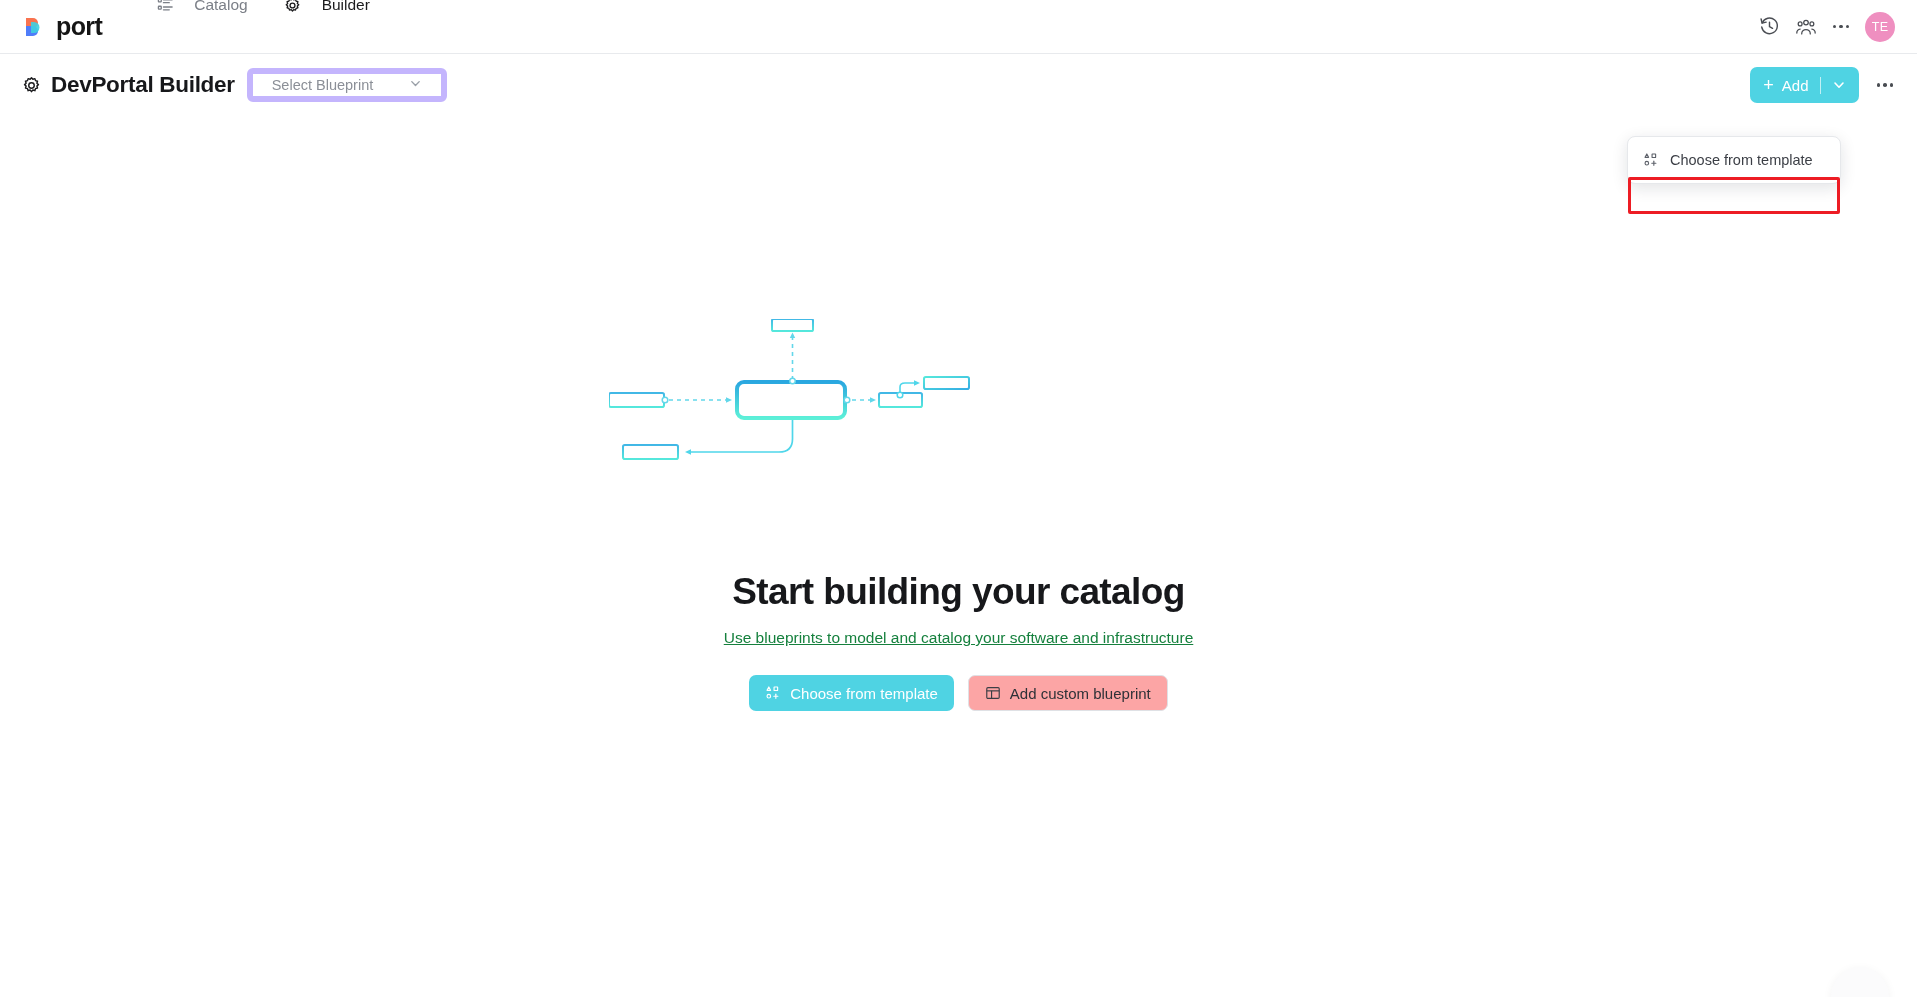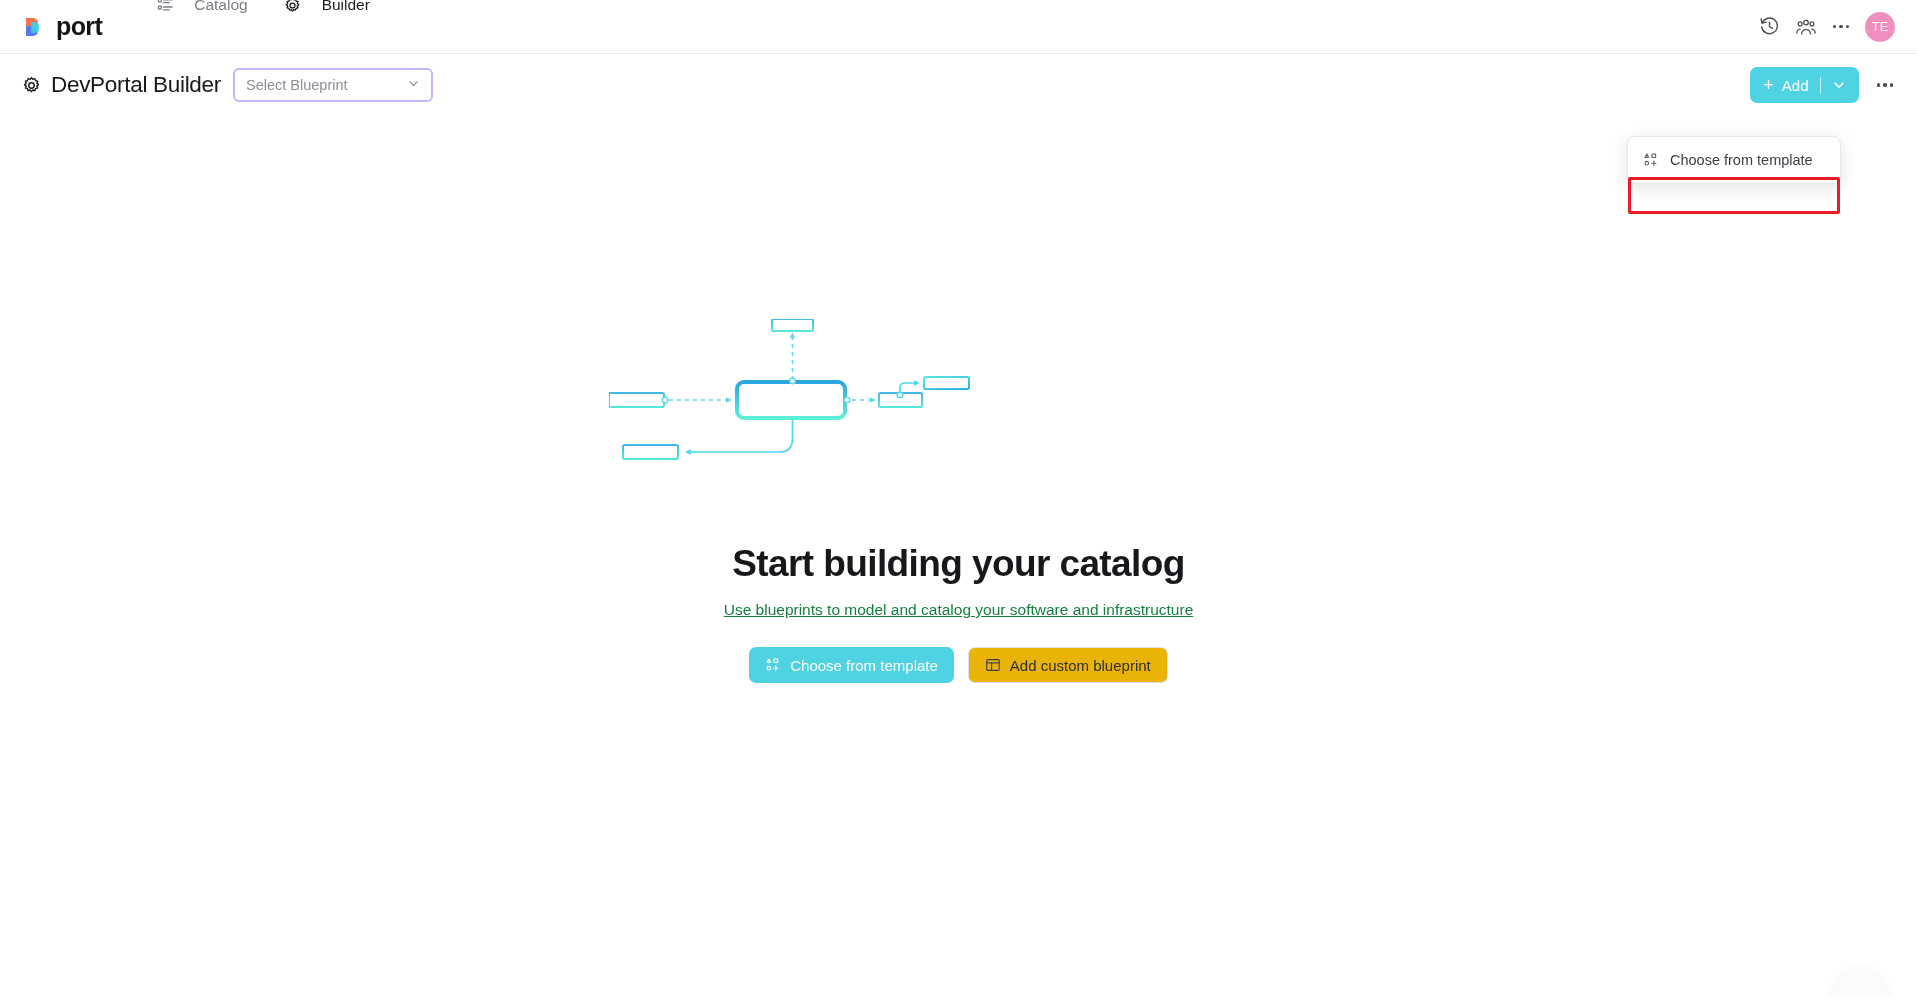--- a/index.html
+++ b/index.html
@@ -87,34 +87,34 @@
     height: 62px;
     display: flex;
     align-items: center;
     padding: 0 22px;
     position: relative;
     background: #fff;
   }
   .ph-gear { margin-right: 10px; color: #1c1c1e; display:flex;}
   .page-title {
     font-size: 22.5px;
-    font-weight: 400;
+    font-weight: 700;
     color: #17181b;
     letter-spacing: -0.3px;
     margin-right: 12px;
   }
   .select-blueprint {
     width: 200px;
     height: 34px;
-    border: 2px solid #c4b5fd;
+    border: 6px solid #c4b5fd;
     border-radius: 6px;
     display: flex;
     align-items: center;
     justify-content: space-between;
-    padding: 0 11px;
+    padding: 0 19px;
     font-size: 14.5px;
     color: #8b8f97;
     cursor: pointer;
     background: #fff;
   }
   .ph-right {
     margin-left: auto;
     display: flex;
     align-items: center;
     gap: 16px;
@@ -180,20 +180,21 @@
     top: 123px;
     left: 0;
     right: 0;
     bottom: 0;
     display: flex;
     flex-direction: column;
     align-items: center;
   }
   .illustration { margin-top: 196px; }
   .headline {
+    margin-top: 28px;
     font-size: 37px;
     font-weight: 700;
     color: #17181b;
     letter-spacing: -0.6px;
   }
   .subtitle {
     margin-top: 16px;
     font-size: 15.5px;
     color: #15803d;
     text-decoration: underline;
@@ -210,21 +211,21 @@
     display: flex;
     align-items: center;
     gap: 9px;
     padding: 0 16px;
     font-size: 15px;
     cursor: pointer;
     font-family: inherit;
     border: none;
   }
   .btn-primary { background: #4fd3e3; color: #fff; }
-  .btn-secondary { background: #eab308; color: #2e3137; border: 1px solid #dfe1e5; justify-content: center; }
+  .btn-secondary { background: #fca5a5; color: #2e3137; border: 1px solid #dfe1e5; justify-content: center; }
   .btn .bicon { display:flex; align-items:center; justify-content:center;}
 
   
   .chat-widget {
     position: absolute;
     right: 28px;
     bottom: -28px;
     width: 58px;
     height: 58px;
     border-radius: 50%;

